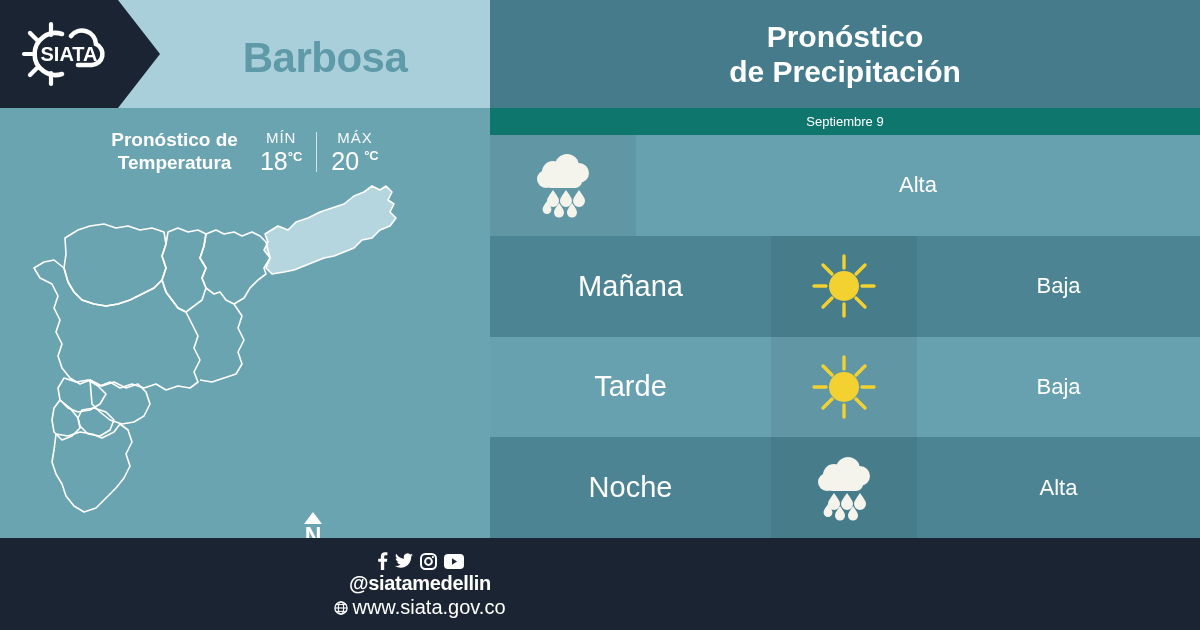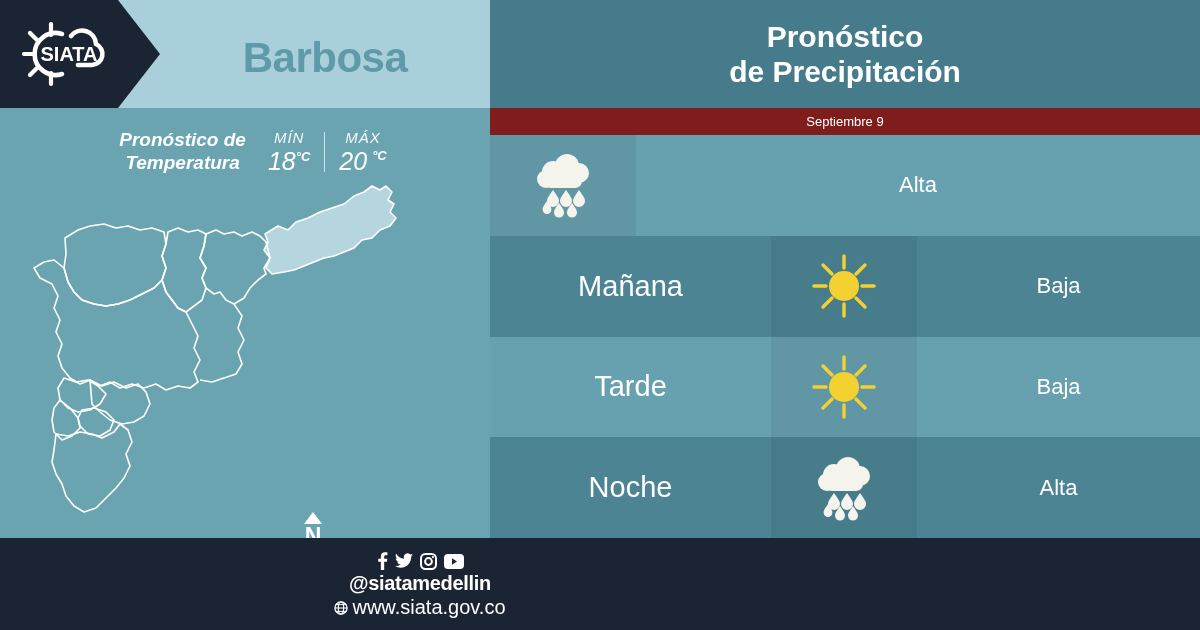--- a/index.html
+++ b/index.html
@@ -28,22 +28,22 @@
   }
   .logo-mark { position:absolute; left:14px; top:16px; width:104px; height:76px; }
   .city-name {
     position:absolute; left:160px; top:0; width:330px; height:116px;
     display:flex; align-items:center; justify-content:center;
     font-size:42px; font-weight:bold; color:#5f9aa8;
     letter-spacing:-0.5px; z-index:2;
   }
 
   .temp-block {
-    position:absolute; left:8px; top:116px; width:490px; height:72px;
-    display:flex; align-items:center; justify-content:center; gap:22px;font-style:italic;
+    position:absolute; left:0; top:116px; width:490px; height:72px;
+    display:flex; align-items:center; justify-content:center; gap:22px;
   }
   .temp-title {
     font-size:19px; font-weight:bold; color:#ffffff;
     line-height:1.2; text-align:center; white-space:nowrap;
   }
   .temp-vals { display:flex; align-items:center; gap:14px; }
   .temp-col { text-align:center; color:#ffffff; }
   .temp-lab { font-size:15px; letter-spacing:1px; opacity:.95; }
   .temp-num { font-size:25px; font-weight:300; margin-top:1px; white-space:nowrap; }
   .temp-num .unit { font-size:13px; font-weight:bold; vertical-align:super; }
@@ -68,21 +68,21 @@
     position:absolute; left:0; top:0; width:710px; height:108px;
     background:#457b8a;
     display:flex; flex-direction:column; align-items:center; justify-content:center;
   }
   .fc-title {
     font-size:30px; font-weight:bold; color:#ffffff;
     text-align:center; line-height:1.18;
   }
   .fc-date-bar {
     position:absolute; left:0; top:108px; width:710px; height:27px;
-    background:#7f1d1d;
+    background:#0f766e;
     display:flex; align-items:center; justify-content:center;
   }
   .fc-date { font-size:13px; color:#ffffff; }
 
   .rows { position:absolute; left:0; top:135px; width:710px; height:403px; }
   .row {
     position:relative; display:flex; height:100.75px; align-items:stretch;
   }
   .row.light { background:#67a0ae; }
   .row.dark  { background:#4c8494; }

